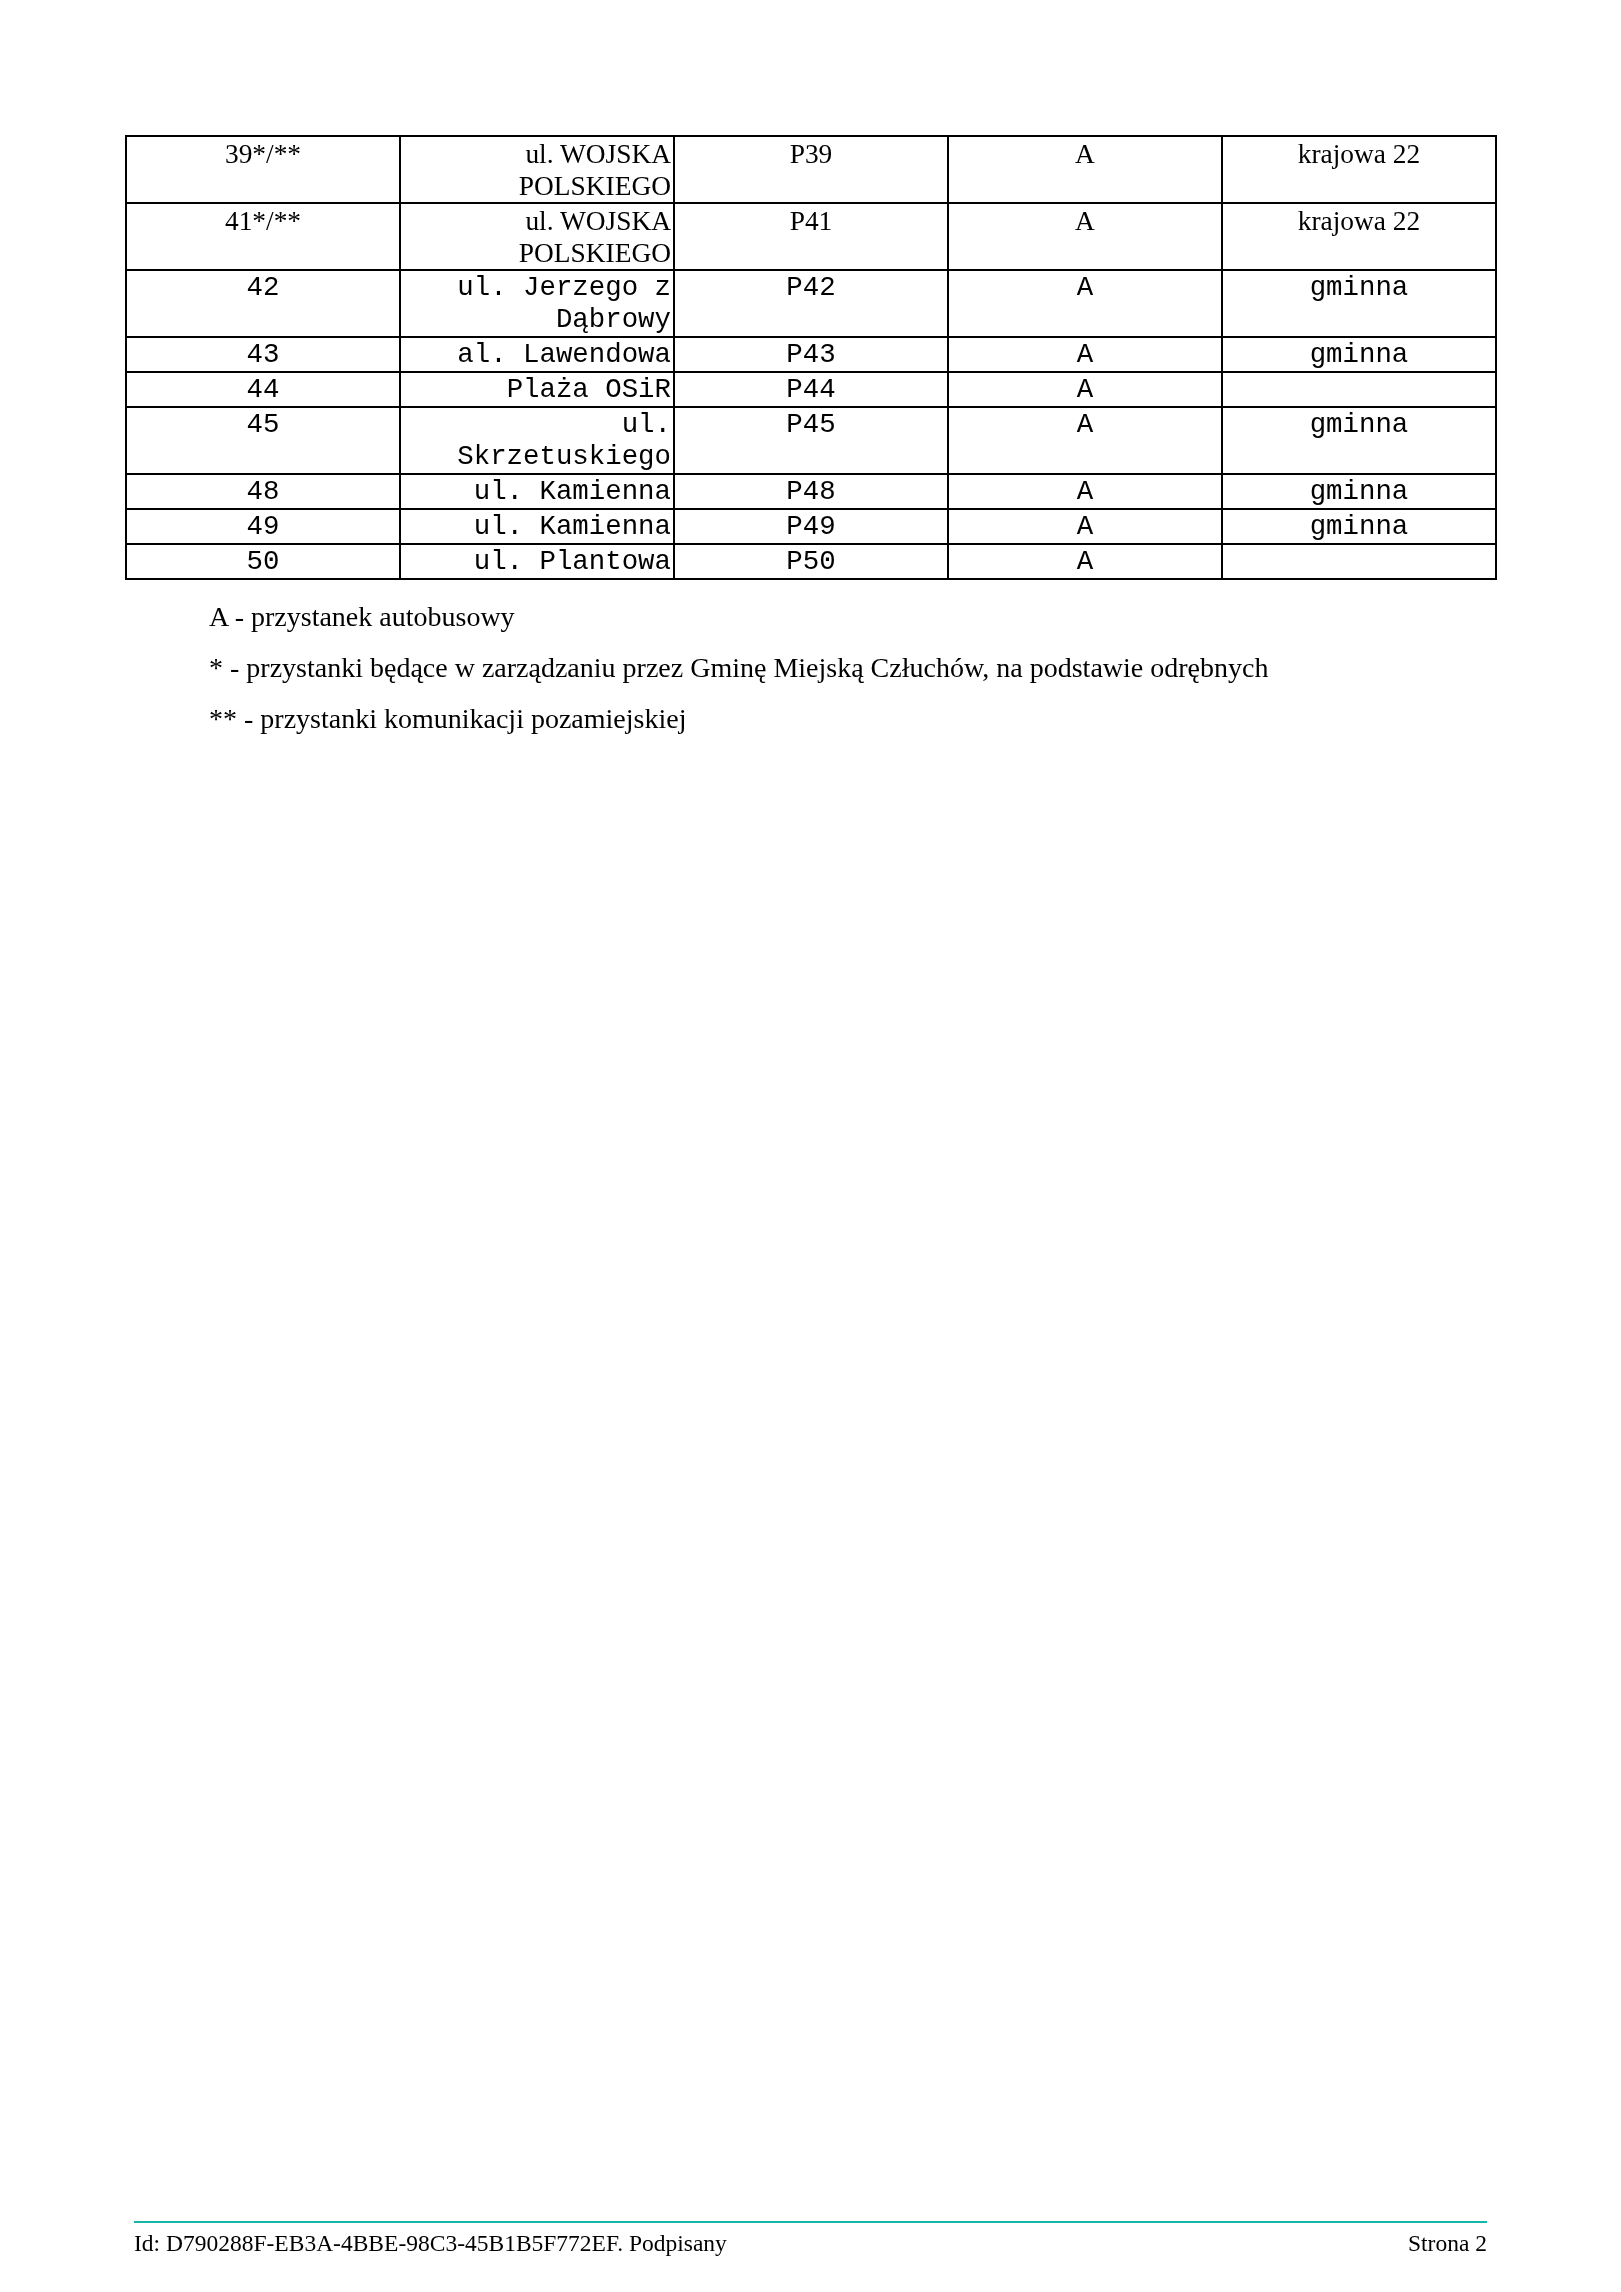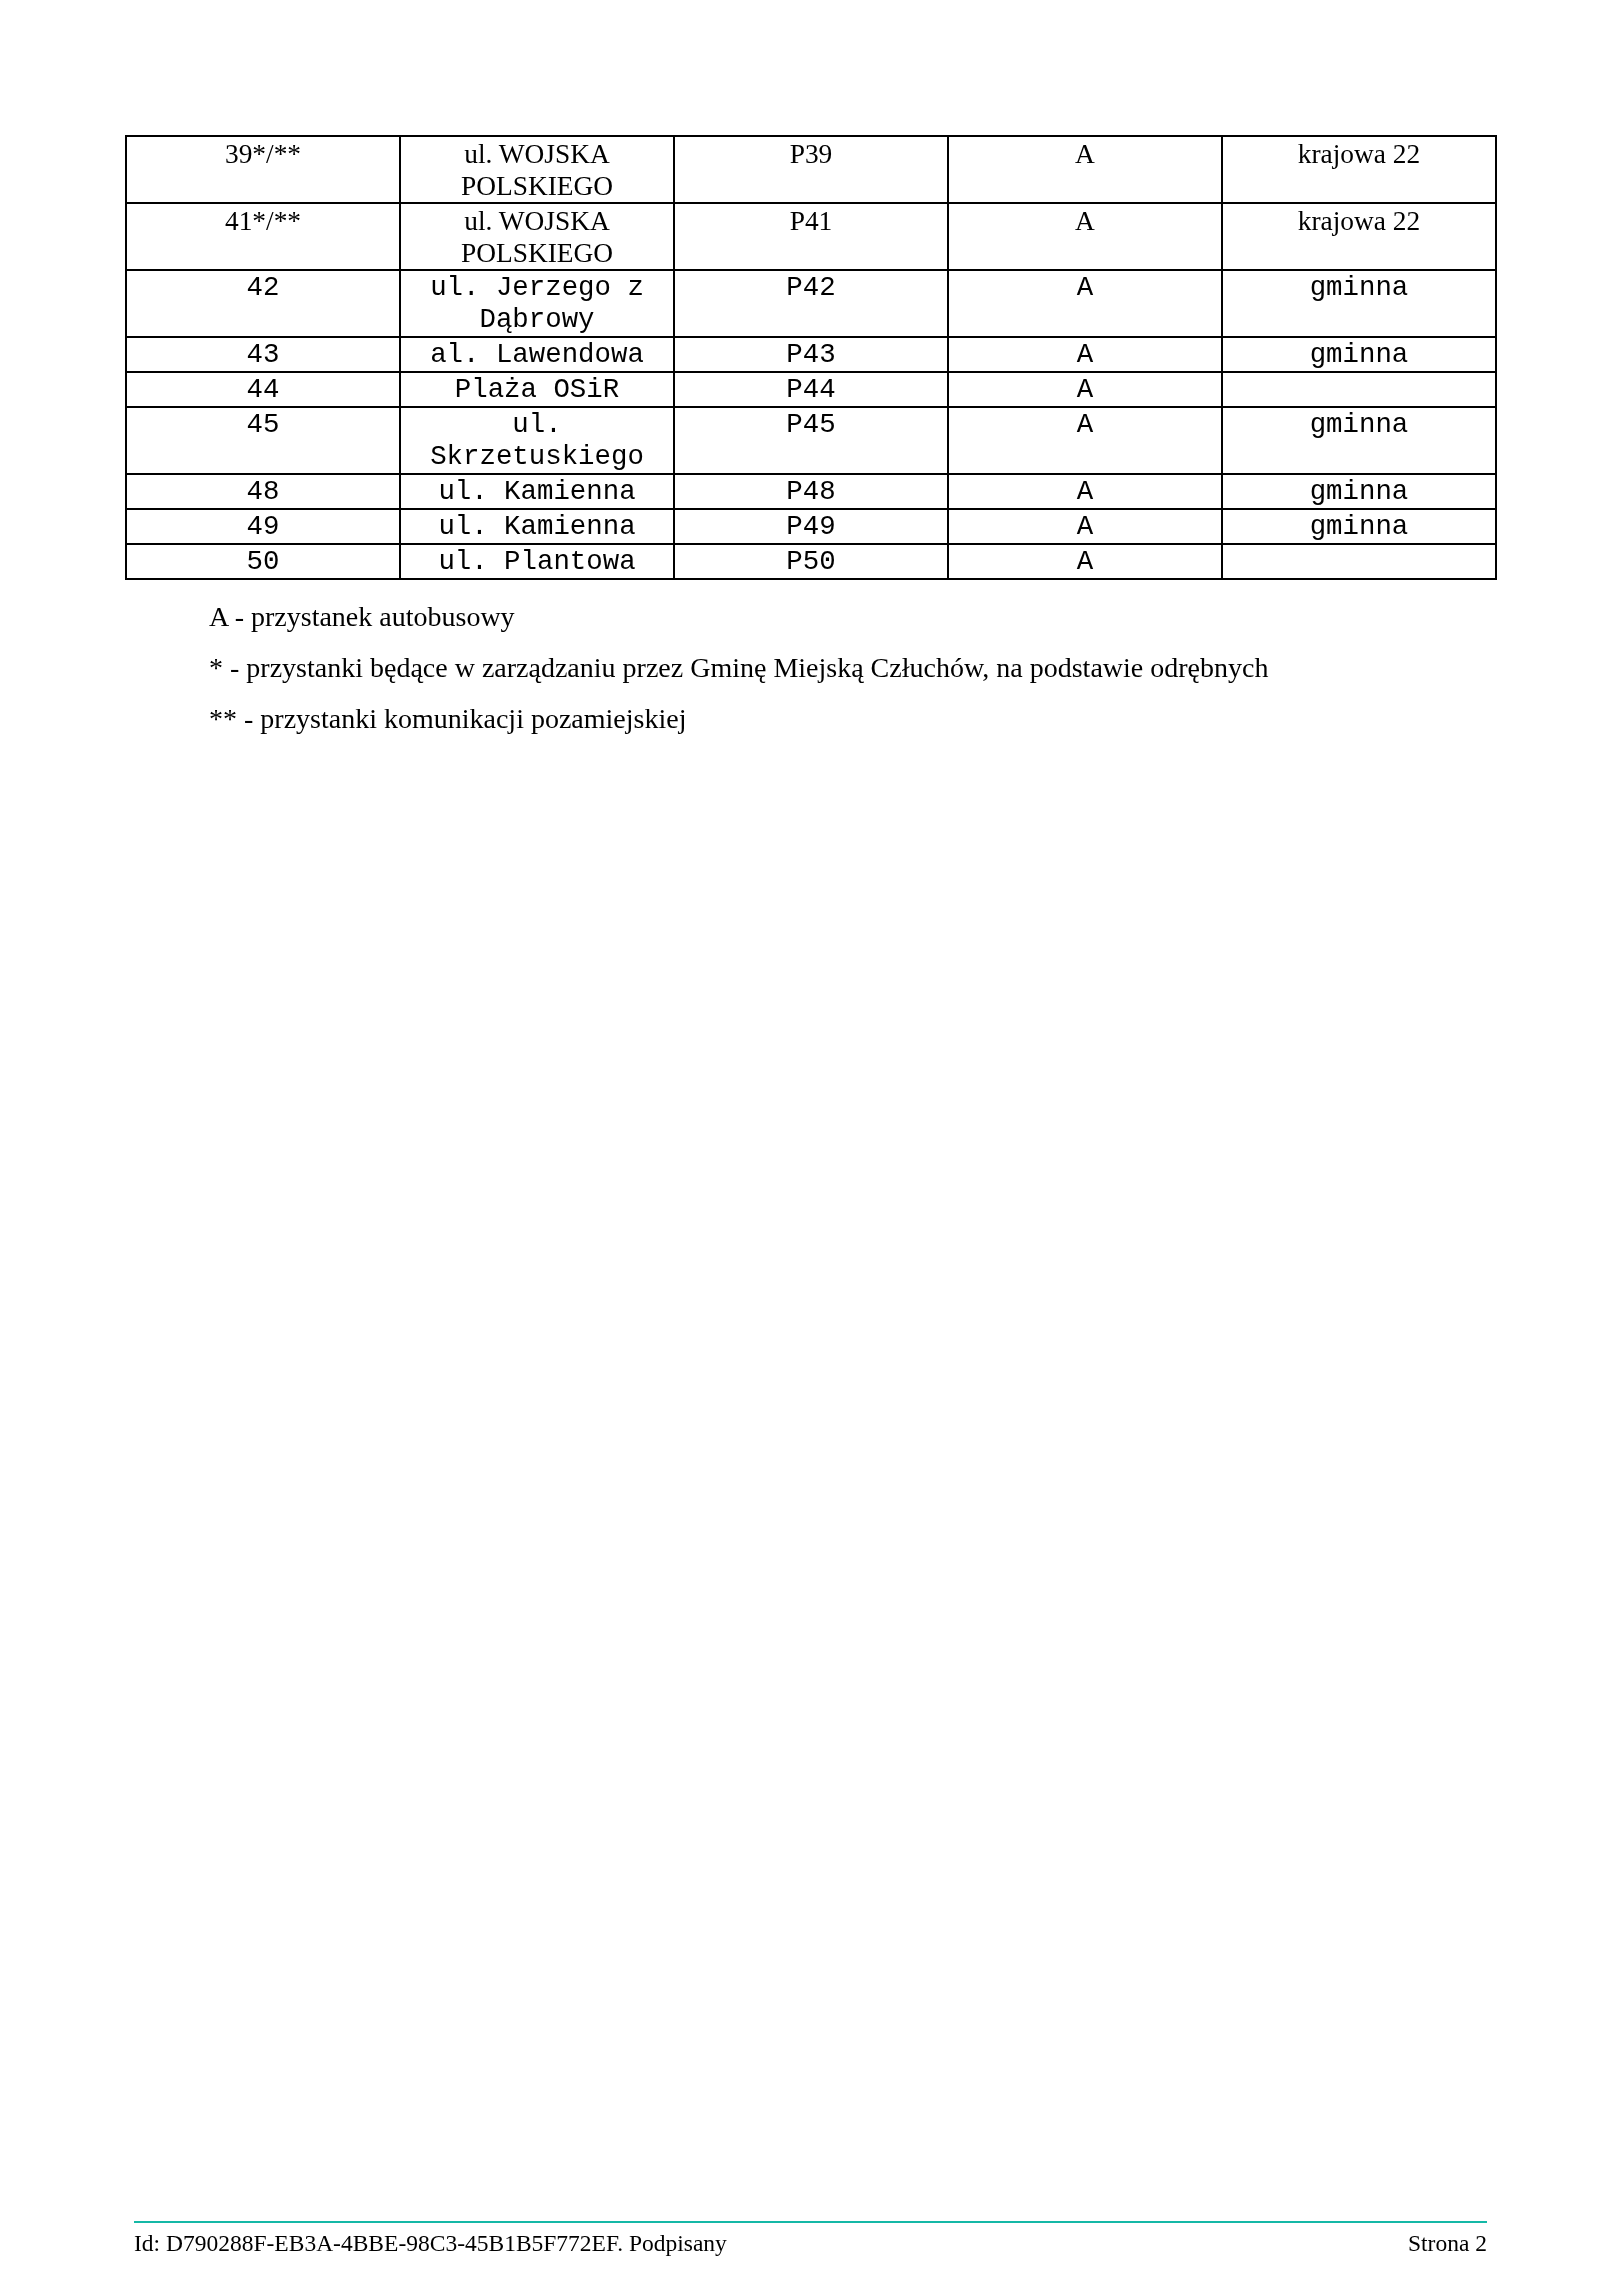--- a/index.html
+++ b/index.html
@@ -32,21 +32,21 @@
     border: 2px solid #000000;
     font-size: 27.4px;
     line-height: 32px;
     vertical-align: top;
     padding: 1px 2px 0 2px;
     overflow: hidden;
   }
   tr.row-tall  { height: 64px; }
   tr.row-short { height: 35px; font-family: Liberation Mono, monospace; }
   td.c-nr, td.c-code, td.c-type, td.c-road { text-align: center; }
-  td.c-name { text-align: center; padding-left: 13.7px; padding-right: 2px; }
+  td.c-name { text-align: right; padding-left: 13.7px; padding-right: 2px; }
 
   
   .legend {
     position: absolute;
     left: 209px;
     top: 591px;
     width: 1284px;
     font-size: 28px;
   }
   .legend-line {

